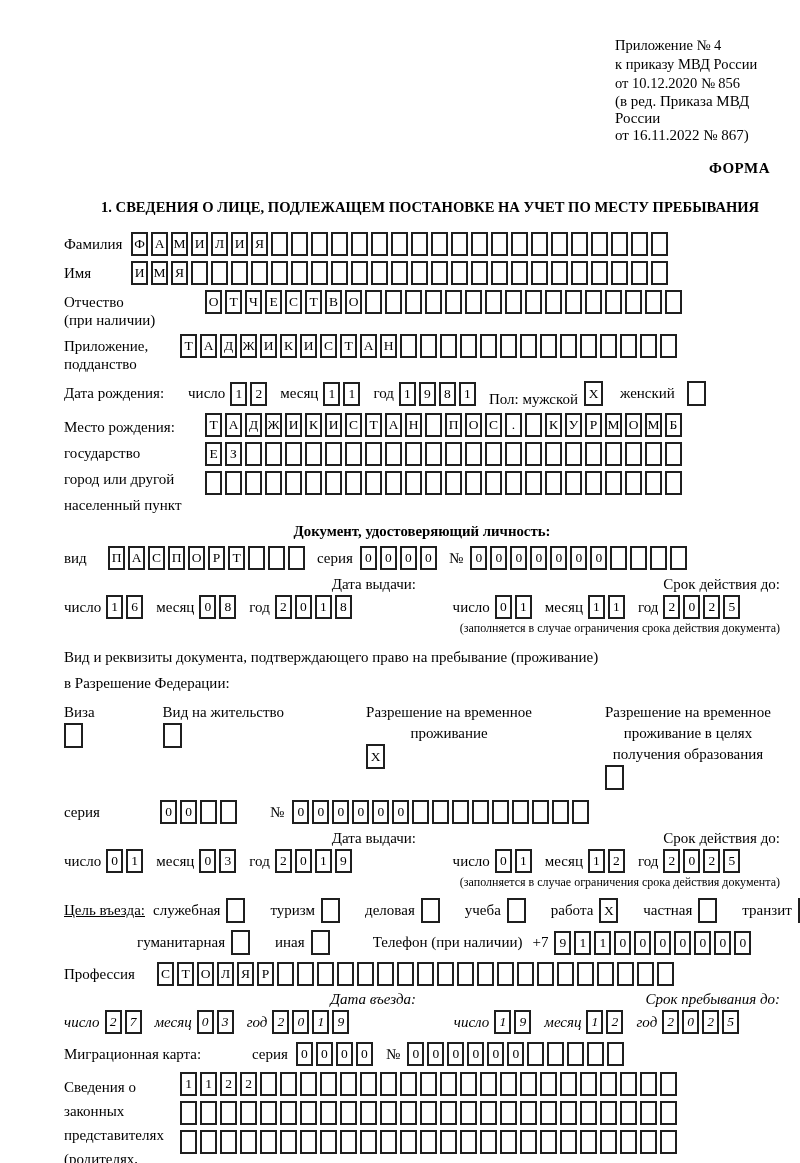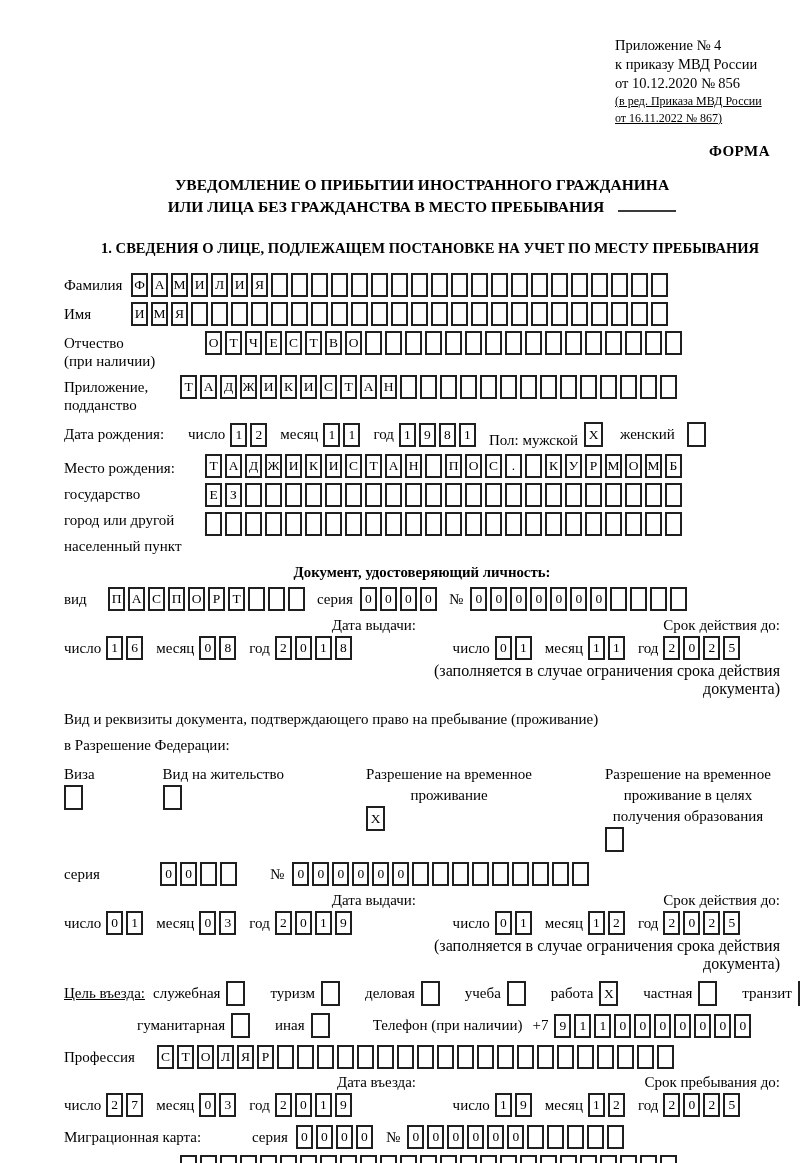--- a/index.html
+++ b/index.html
@@ -5,21 +5,21 @@
   * { margin:0; padding:0; box-sizing:border-box; }
   html,body { background:#fff; }
   body {
     width:800px; height:1163px; overflow:hidden;
     font-family:"Liberation Serif", serif; color:#000; font-size:15px;
   }
   .page { padding:36px 20px 0 64px; }
 
   
   .hdr { margin-left:551px; line-height:19px; font-size:14.5px; }
-  .hdr .sub { font-size:12px; line-height:17px;text-decoration:underline; }
+  .hdr .sub { font-size:15px; line-height:17px; }
   .forma { text-align:right; padding-right:10px; font-weight:bold; margin-top:16px; font-size:15px; letter-spacing:.5px; }
 
   
   .title { text-align:center; font-weight:bold; font-size:15.5px; line-height:22px; margin-top:14px; }
   .blank { display:inline-block; width:58px; border-bottom:2px solid #3a3a3a; margin-left:14px; vertical-align:baseline; }
   .sec { font-weight:bold; font-size:14.6px; margin-top:22px; margin-bottom:16px;margin-left:37px; }
 
   
   .row { display:flex; align-items:flex-start; margin-bottom:5px; }
   .lbl { flex:0 0 auto; line-height:18px; padding-top:3px; white-space:pre-line; }
@@ -45,21 +45,21 @@
   .glbl { margin:0 5px 0 10px; white-space:nowrap; }
   .grp:first-child .glbl { margin-left:0; }
 
   .doc-title { text-align:center; font-weight:bold; margin:4px 0 6px; font-size:14.8px; }
 
   .dates { display:flex; margin-bottom:0; }
   .half-l { width:352px; }
   .half-r { flex:1; }
   .caption { text-align:right; margin-bottom:2px; }
   .half-l .caption { padding-left:40px; }
-  .note-right { text-align:right; font-size:16px; margin:2px 0 8px; }
+  .note-right { text-align:right; font-size:12px; margin:2px 0 8px; }
 
   .intro { line-height:26px; }
 
   .visa-row { display:flex; align-items:flex-start; justify-content:space-between; margin:6px 0 10px; }
   .visa-item { display:flex; align-items:flex-start;flex-direction:column; }
   .visa-item .txt { white-space:pre-line; text-align:center; line-height:21px; margin-right:9px; }
   .visa-item .cells { margin-top:0; }
 
   .purpose-row { display:flex; align-items:center; margin-bottom:7px; }
   .purpose-row .pair { display:flex; align-items:center; margin-right:13px; }
@@ -80,24 +80,20 @@
   <div class="hdr">
     <div>Приложение № 4</div>
     <div>к приказу МВД России</div>
     <div>от 10.12.2020 № 856</div>
     <div class="sub">(в ред. Приказа МВД России</div>
     <div class="sub">от 16.11.2022 № 867)</div>
   </div>
 
   <div class="forma">ФОРМА</div>
 
-  <div class="title">
-    <div>УВЕДОМЛЕНИЕ О ПРИБЫТИИ ИНОСТРАННОГО ГРАЖДАНИНА</div>
-    <div><span>ИЛИ ЛИЦА БЕЗ ГРАЖДАНСТВА В МЕСТО ПРЕБЫВАНИЯ</span><span class="blank"></span></div>
-  </div>
 
   <div class="sec">1. СВЕДЕНИЯ О ЛИЦЕ, ПОДЛЕЖАЩЕМ ПОСТАНОВКЕ НА УЧЕТ ПО МЕСТУ ПРЕБЫВАНИЯ</div>
 
   <div class="row w68">
     <span class="lbl">Фамилия</span>
     <span class="cells">
         <span class="cell">Ф</span>
         <span class="cell">А</span>
         <span class="cell">М</span>
         <span class="cell">И</span>
@@ -665,21 +661,21 @@
         <span class="cell"></span>
         <span class="cell"></span>
         <span class="cell"></span>
         <span class="cell"></span>
         <span class="cell"></span>
         <span class="cell"></span>
         <span class="cell"></span>
       </span>
   </div>
 
-  <div class="dates" style="margin-top:4px;">
+  <div class="dates" style="margin-top:4px;font-style:italic;">
     <div class="half-l">
       <div class="caption">Дата въезда:</div>
       <div class="inline">
         <span class="grp">
             <span class="glbl">число</span>
             <span class="cells">
               <span class="cell">2</span>
               <span class="cell">7</span>
             </span>
           </span>

